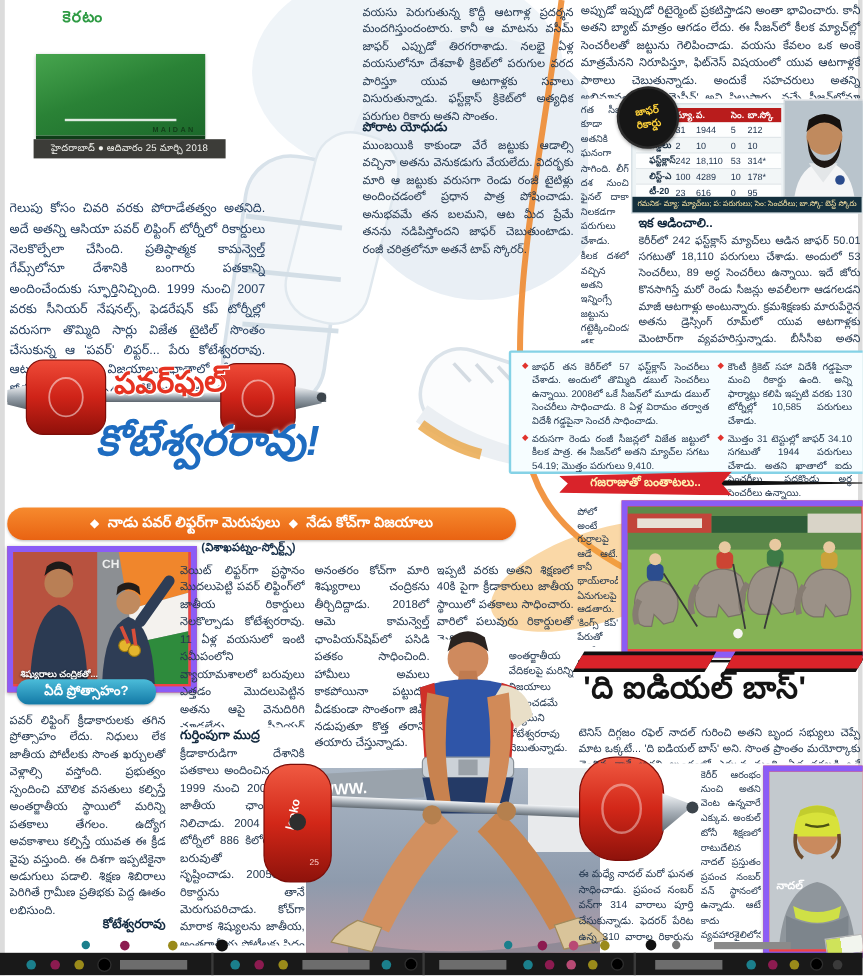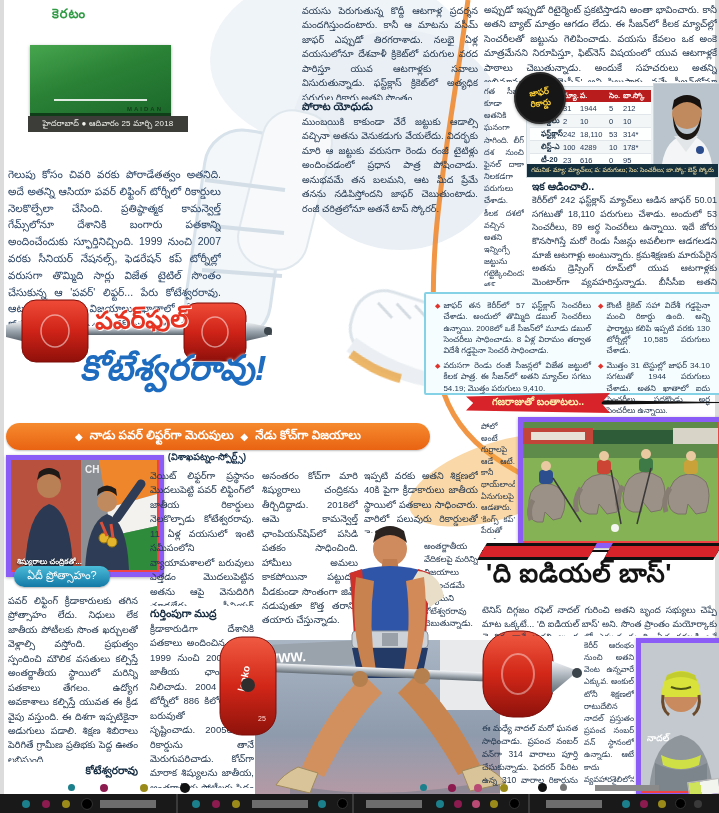--- a/index.html
+++ b/index.html
@@ -28,21 +28,21 @@
                  text-shadow:1px 1px 0 #fff,0 0 3px rgba(255,255,255,.9);font-style:italic;}
   
   .feature-banner{left:6px;top:423px;width:424px;height:27px;border-radius:14px;
                   background:linear-gradient(#f68a2e,#e96312);color:#ffffff;font-weight:bold;font-size:12px;
                   display:flex;align-items:center;justify-content:center;gap:7px;box-shadow:0 1px 2px rgba(0,0,0,.25);}
   .feature-banner .dm{color:#fff;font-size:10px;}
   
   .photo-frame{border:5px solid #8b5cf6;box-shadow:0 1px 3px rgba(0,0,0,.3);background:#ef4444;}
   .coach-photo{left:6px;top:455px;width:148px;height:112px;}
   .photo-caption{position:absolute;left:6px;bottom:4px;color:#fff;font-size:7.5px;text-shadow:0 1px 2px #000;font-weight:bold;}
-  .label-protsaham{left:14px;top:566px;width:96px;height:21px;border-radius:10px;color:#fff;font-weight:normal;font-size:11px;
+  .label-protsaham{left:14px;top:566px;width:116px;height:21px;border-radius:10px;color:#fff;font-weight:bold;font-size:11px;
                    background:linear-gradient(#4bbcd9,#1379a6);display:flex;align-items:center;justify-content:center;
                    box-shadow:0 1px 2px rgba(0,0,0,.3);}
   .signature{left:8px;top:764px;width:130px;text-align:right;font-weight:bold;font-size:10.5px;color:#122a40;}
   .dateline{left:148px;top:451px;width:118px;text-align:center;font-weight:bold;font-size:9.5px;color:#18304a;}
   
   .badge{left:514px;top:72px;width:48px;height:48px;border-radius:50%;background:#161616;border:2px solid #2c2c2c;
          display:flex;flex-direction:column;align-items:center;justify-content:center;transform:rotate(-8deg);z-index:6;
          color:#ffd23a;font-weight:bold;font-size:8.5px;line-height:1.25;box-shadow:0 1px 3px rgba(0,0,0,.4);}
   .stats-wrap{left:526px;top:86px;width:191px;height:90px;background:#edf3f5;border:1px solid #d3dde1;z-index:5;}
   .stats-table{position:absolute;left:3px;top:3px;width:121px;font-size:7.5px;}

